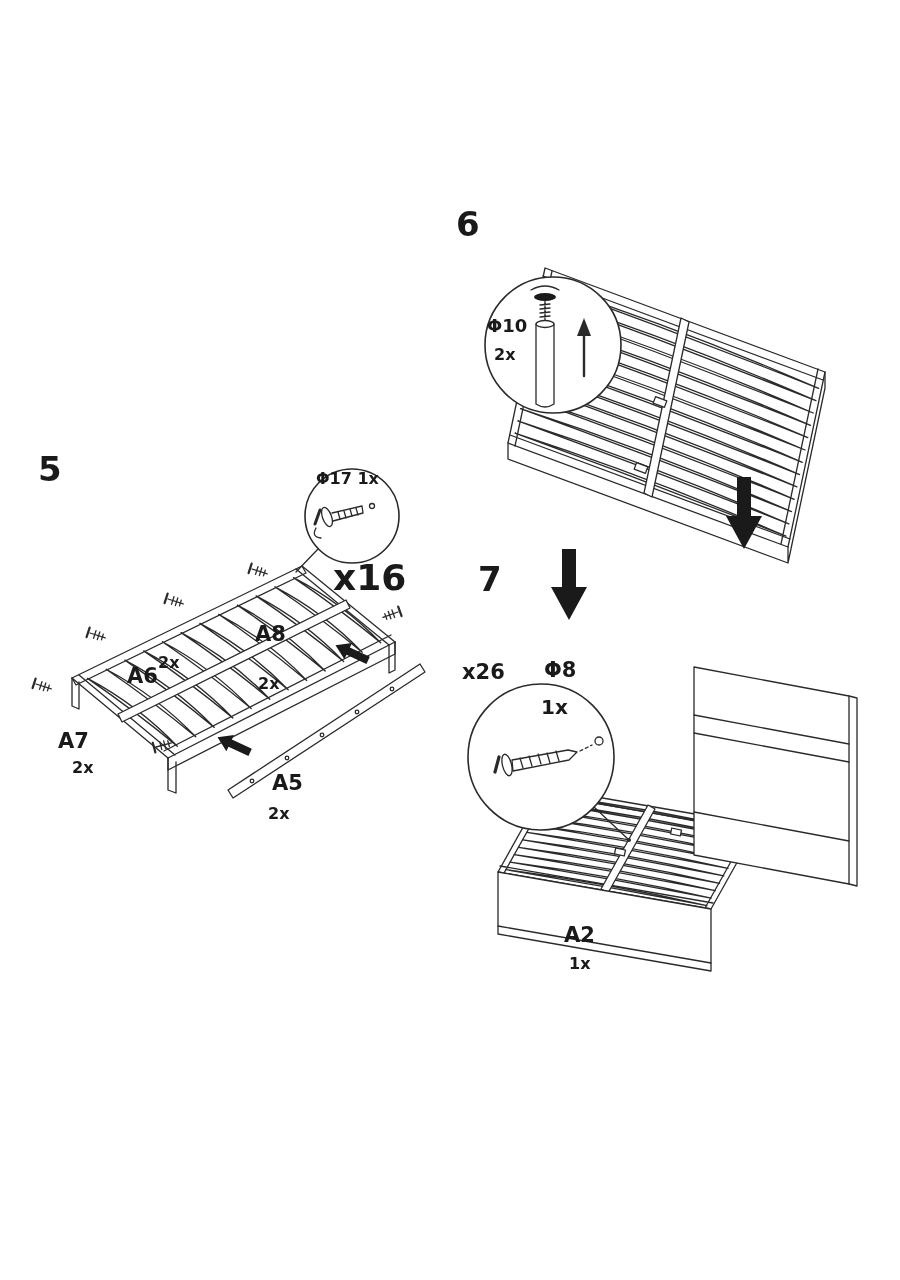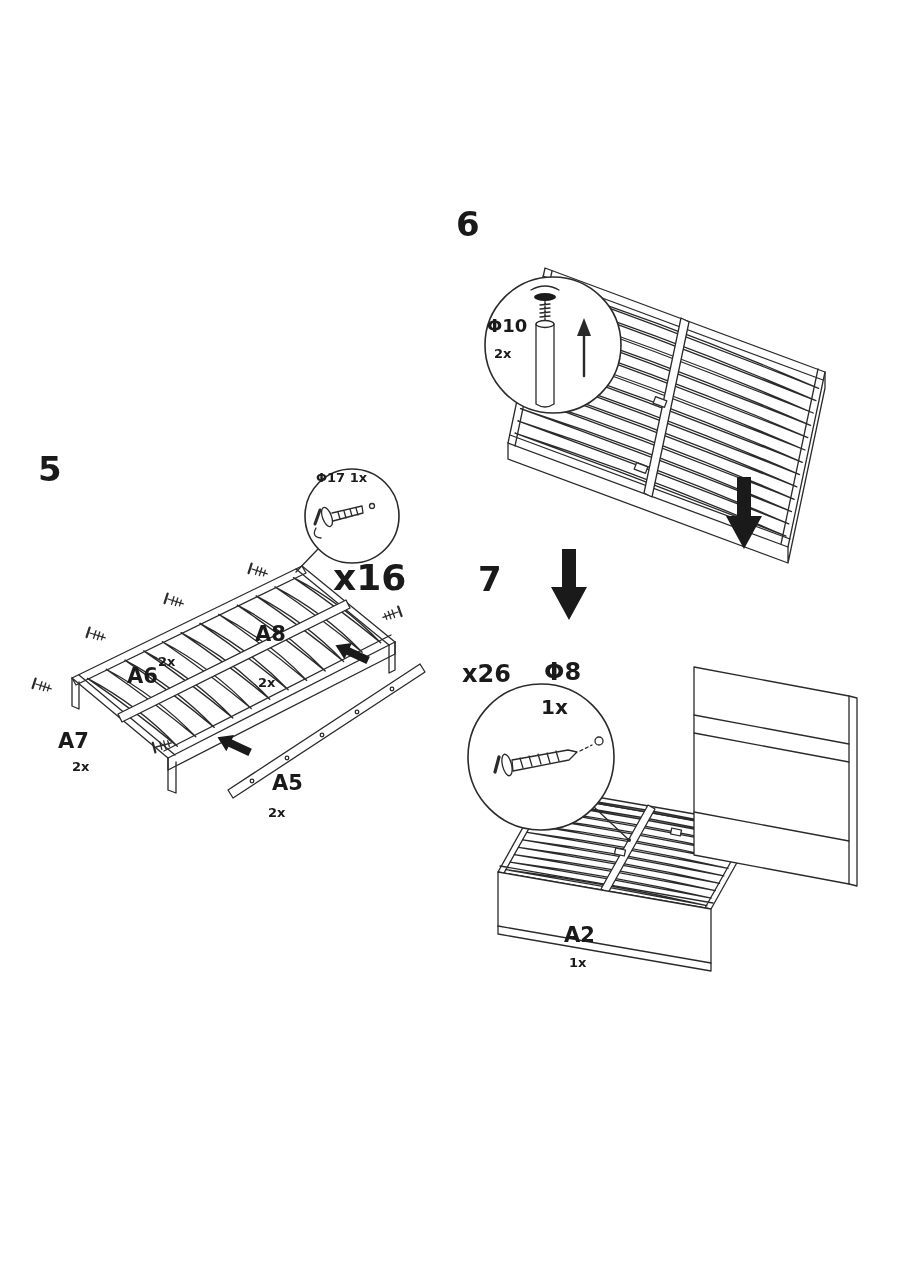--- a/index.html
+++ b/index.html
@@ -2,26 +2,26 @@
 <html><head>
 <meta charset="utf-8">
 <style>
   *{margin:0;padding:0;box-sizing:border-box}
   html,body{background:#ffffff;font-family:"DejaVu Sans",sans-serif}
   .page{position:relative;width:900px;height:1280px;background:#ffffff;overflow:hidden}
   .page svg{position:absolute;left:0;top:0}
   .labels{position:absolute;left:0;top:0;width:900px;height:1280px}
   .t{position:absolute;font-weight:bold;color:#1a1a1a;line-height:1;white-space:nowrap}
   .step-num{font-size:34px}
-  .s19{font-size:13px}
+  .s19{font-size:16px}
   .s20{font-size:20px}
   .s21{font-size:21px}
   .s23{font-size:18px}
   .s27{font-size:36px}
-  .s29{font-size:24px}
+  .s29{font-size:21px}
 </style>
 </head>
 <body>
 
 <div class="page">
 
 <svg width="900" height="1280" viewBox="0 0 900 1280">
   <defs>
     <g id="screw-glyph">
       <line x1="-2" y1="-5" x2="-2" y2="5" stroke-width="2.2"></line>

